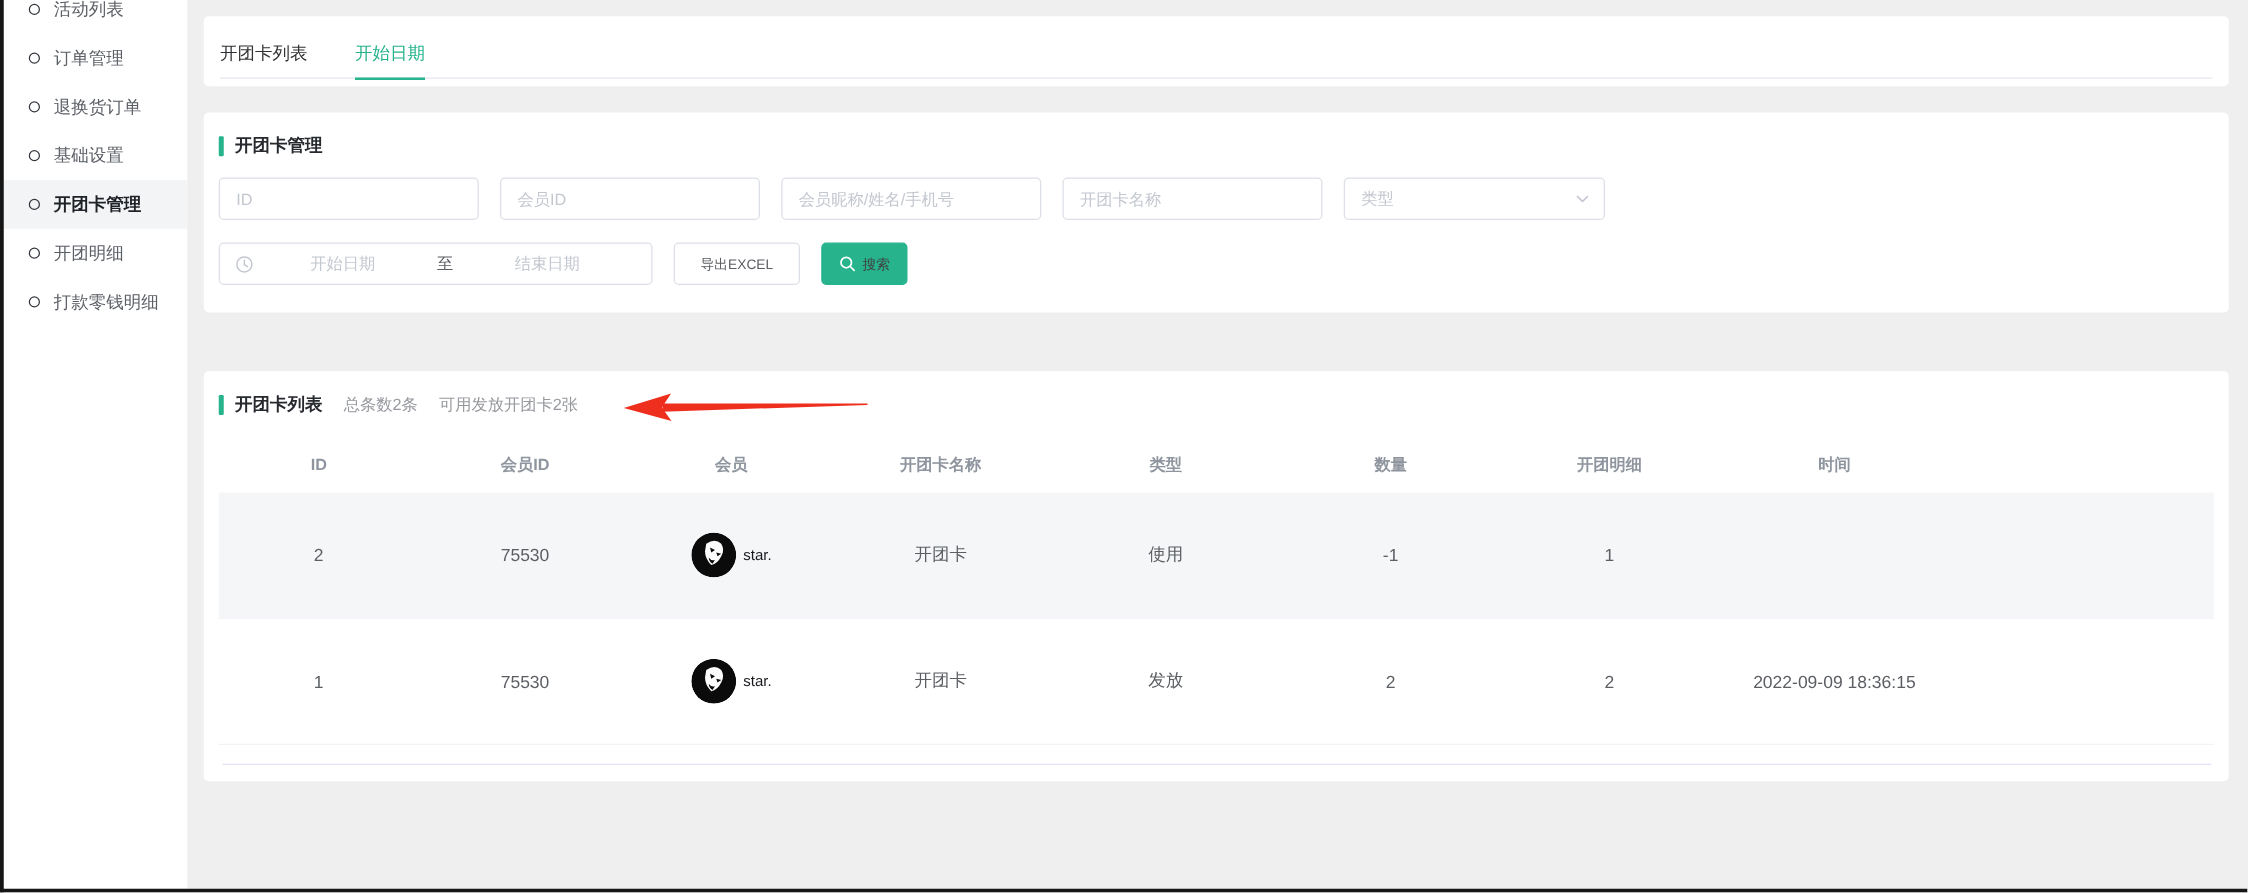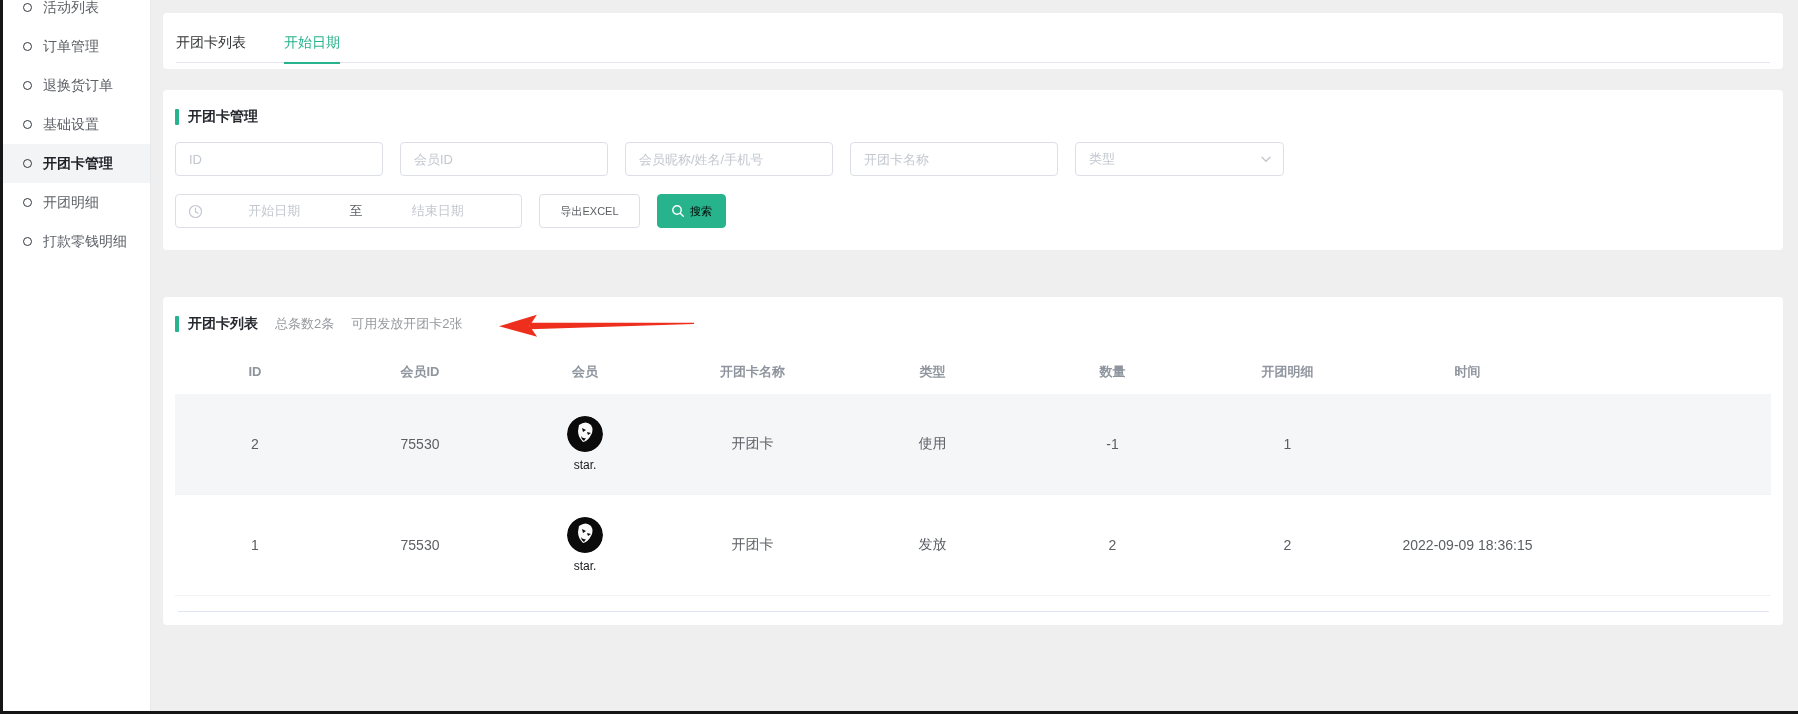--- a/index.html
+++ b/index.html
@@ -70,21 +70,21 @@
     display:flex;align-items:center;padding:0 12px;background:#fff;cursor:text;
   }
   .date-range .ph{flex:1;text-align:center;font-size:13px;color:#c3c7cf}
   .date-range .sep{font-size:13px;color:#5b5e63;padding:0 4px}
   .btn{
     height:34px;border-radius:4px;font-size:11px;display:flex;align-items:center;
     justify-content:center;cursor:pointer;box-sizing:border-box;
     font-family:"Liberation Sans","DejaVu Sans",sans-serif;
   }
   .btn-export{width:101px;background:#fff;border:1px solid #dcdfe6;color:#5b5e63}
-  .btn-search{width:69px;background:var(--accent);border:1px solid var(--accent);color:#000000;gap:5px}
+  .btn-search{width:69px;background:var(--accent);border:1px solid var(--accent);color:#404040;gap:5px}
 
   
   .arrow-annotation{position:absolute;left:322px;top:-3px;width:198px;height:26px;transform:rotate(-0.8deg)}
 
   
   .t-head{display:flex;align-items:center;height:45px;margin-top:6px}
   .t-head::after{content:"";flex:1}
   .th{font-size:13px;font-weight:bold;color:#8f959e;text-align:center;box-sizing:border-box}
   .t-body .tr{display:flex;align-items:stretch;height:100px;border-bottom:1px solid #f2f3f7}
   .t-body .tr::after{content:"";flex:1}
@@ -94,21 +94,21 @@
     box-sizing:border-box;text-align:center;
   }
   .i0.th,.c0{width:160px}
   .i1.th,.c1{width:170px}
   .i2.th,.c2{width:160px}
   .i3.th,.c3{width:175px}
   .i4.th,.c4{width:185px}
   .i5.th,.c5{width:175px}
   .i6.th,.c6{width:175px}
   .i7.th,.c7{width:185px}
-  .member-cell{flex-direction:column;gap:6px}
+  .member-cell{flex-direction:row;gap:6px}
   .avatar{width:36px;height:36px;border-radius:50%;overflow:hidden;display:block}
   .member-name{font-size:12px;color:#17191c}
 
   .pagination-line{position:absolute;left:15px;right:14px;bottom:13px;border-top:1px solid #e1e3f6}
 </style>
 </head>
 <body>
 
 <div class="edge-left"></div>
 <div class="edge-bottom"></div>

